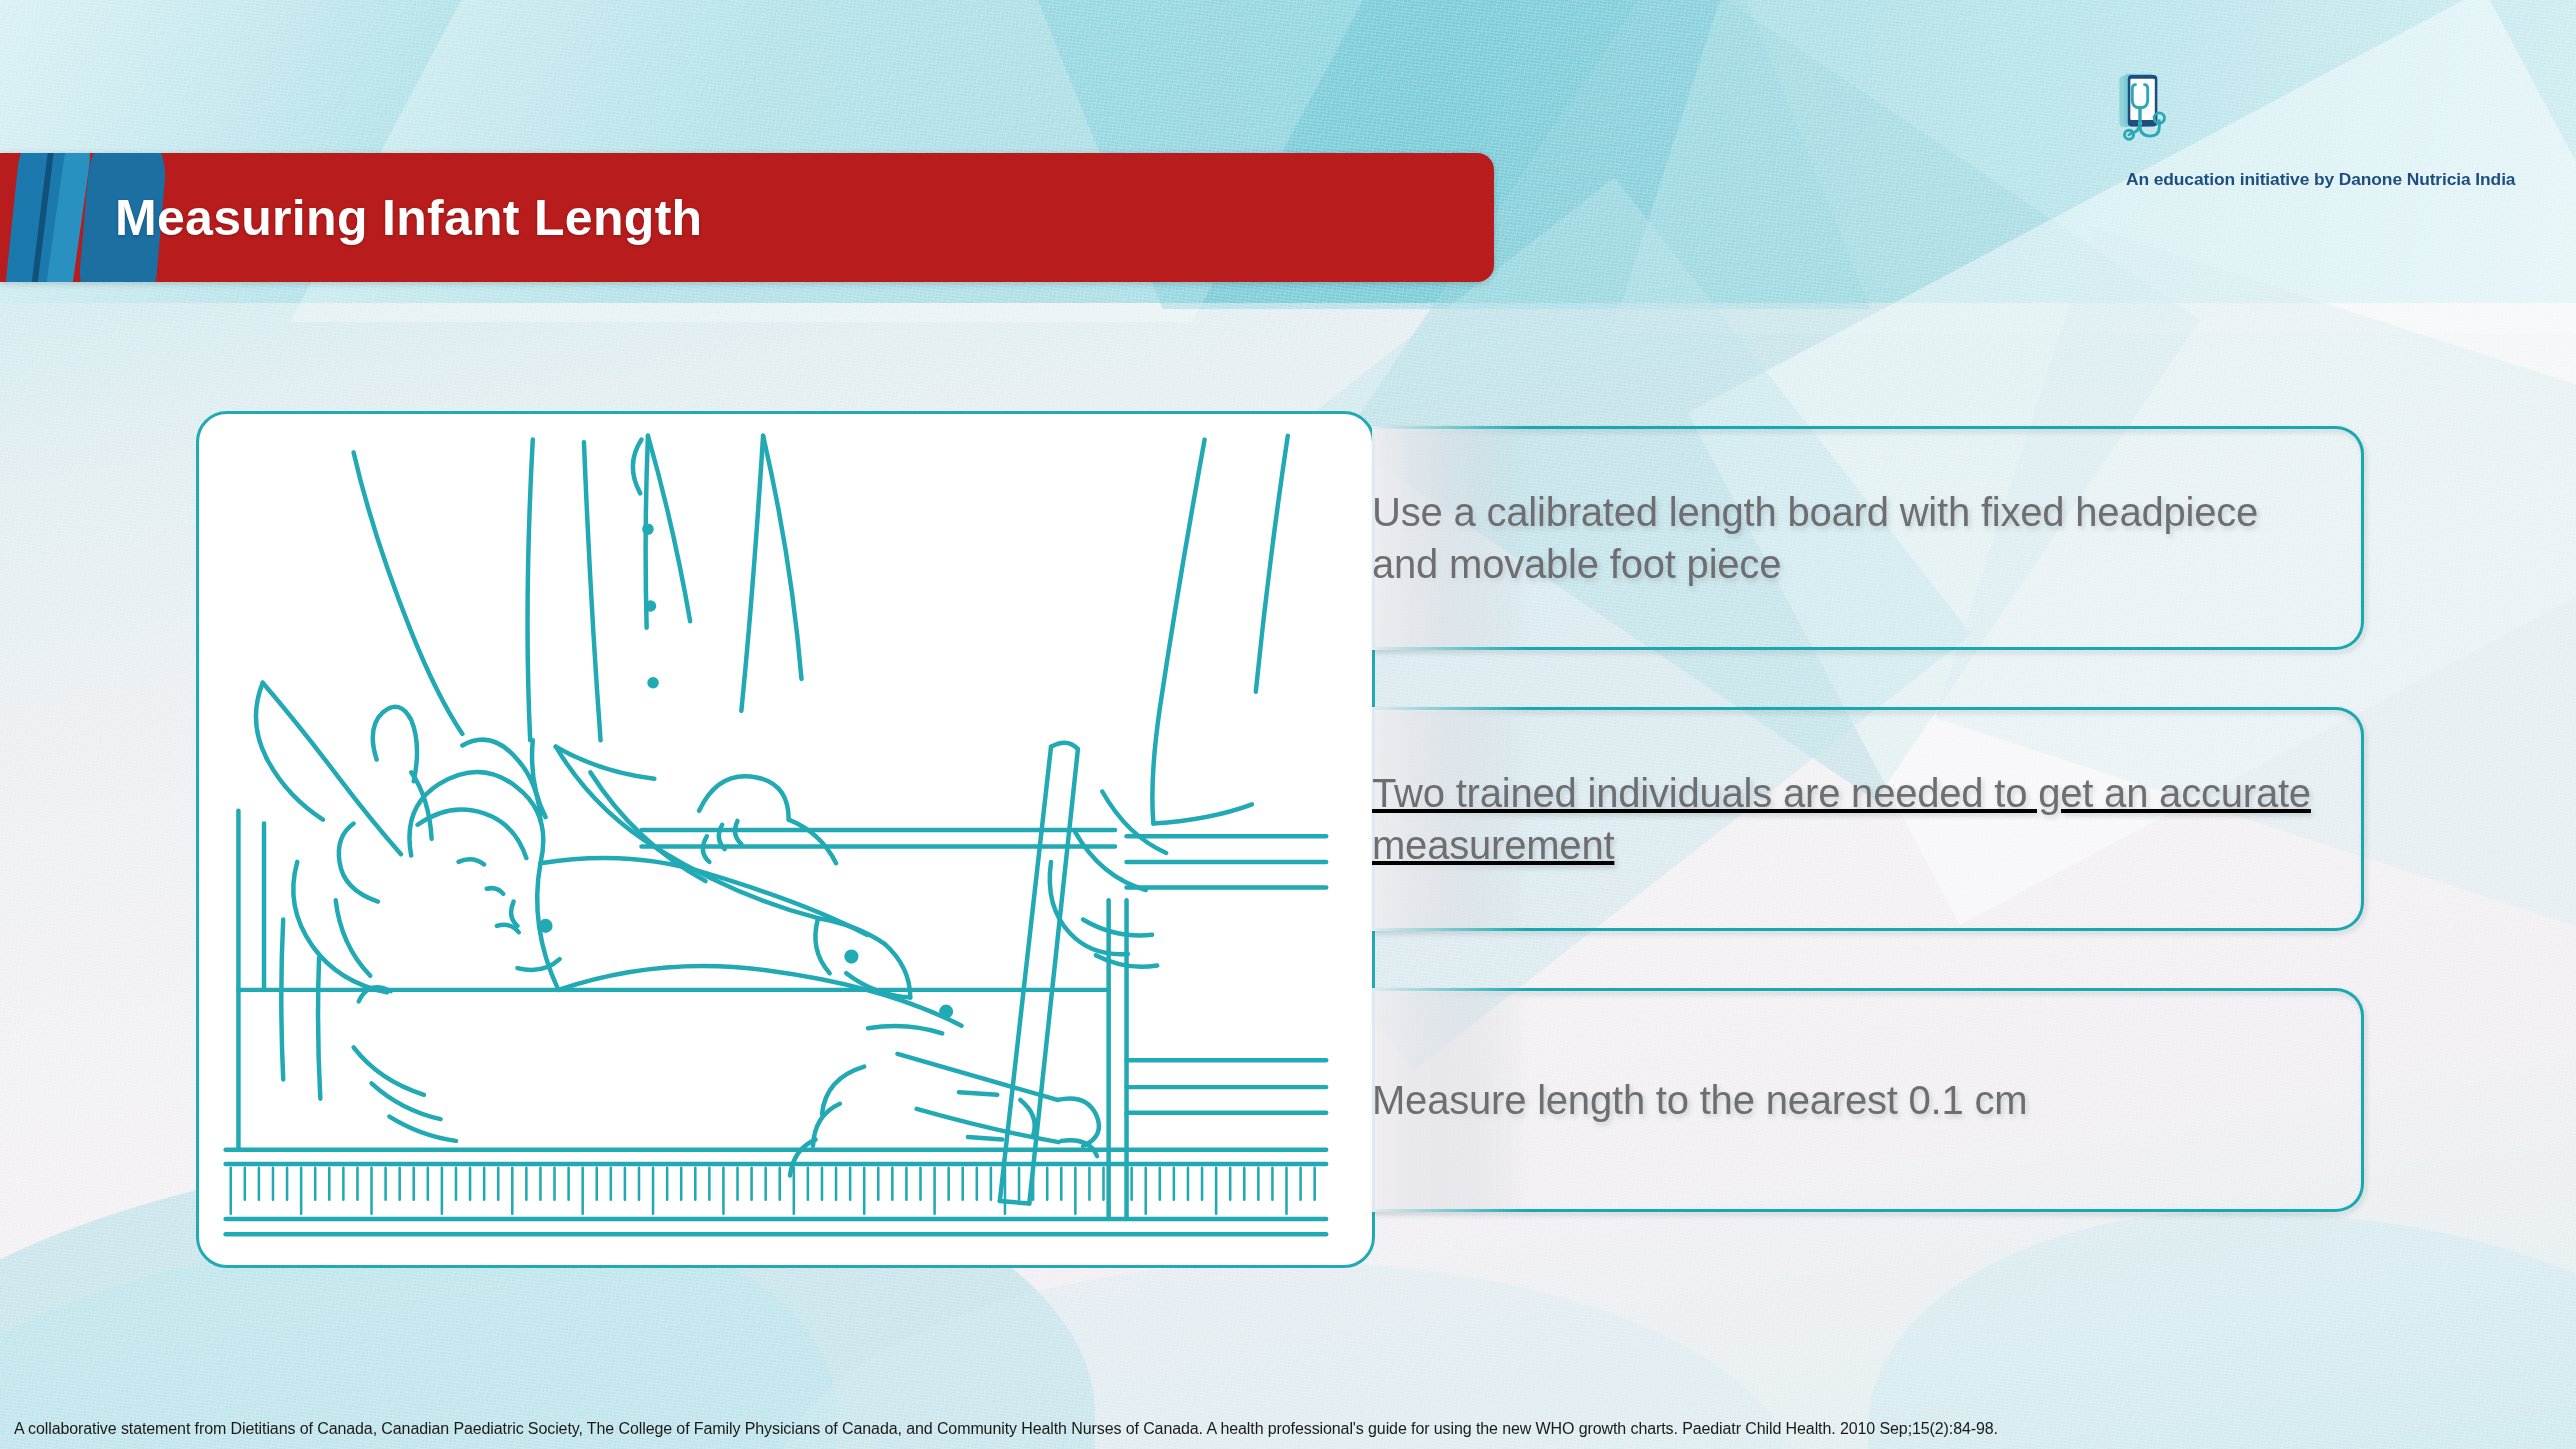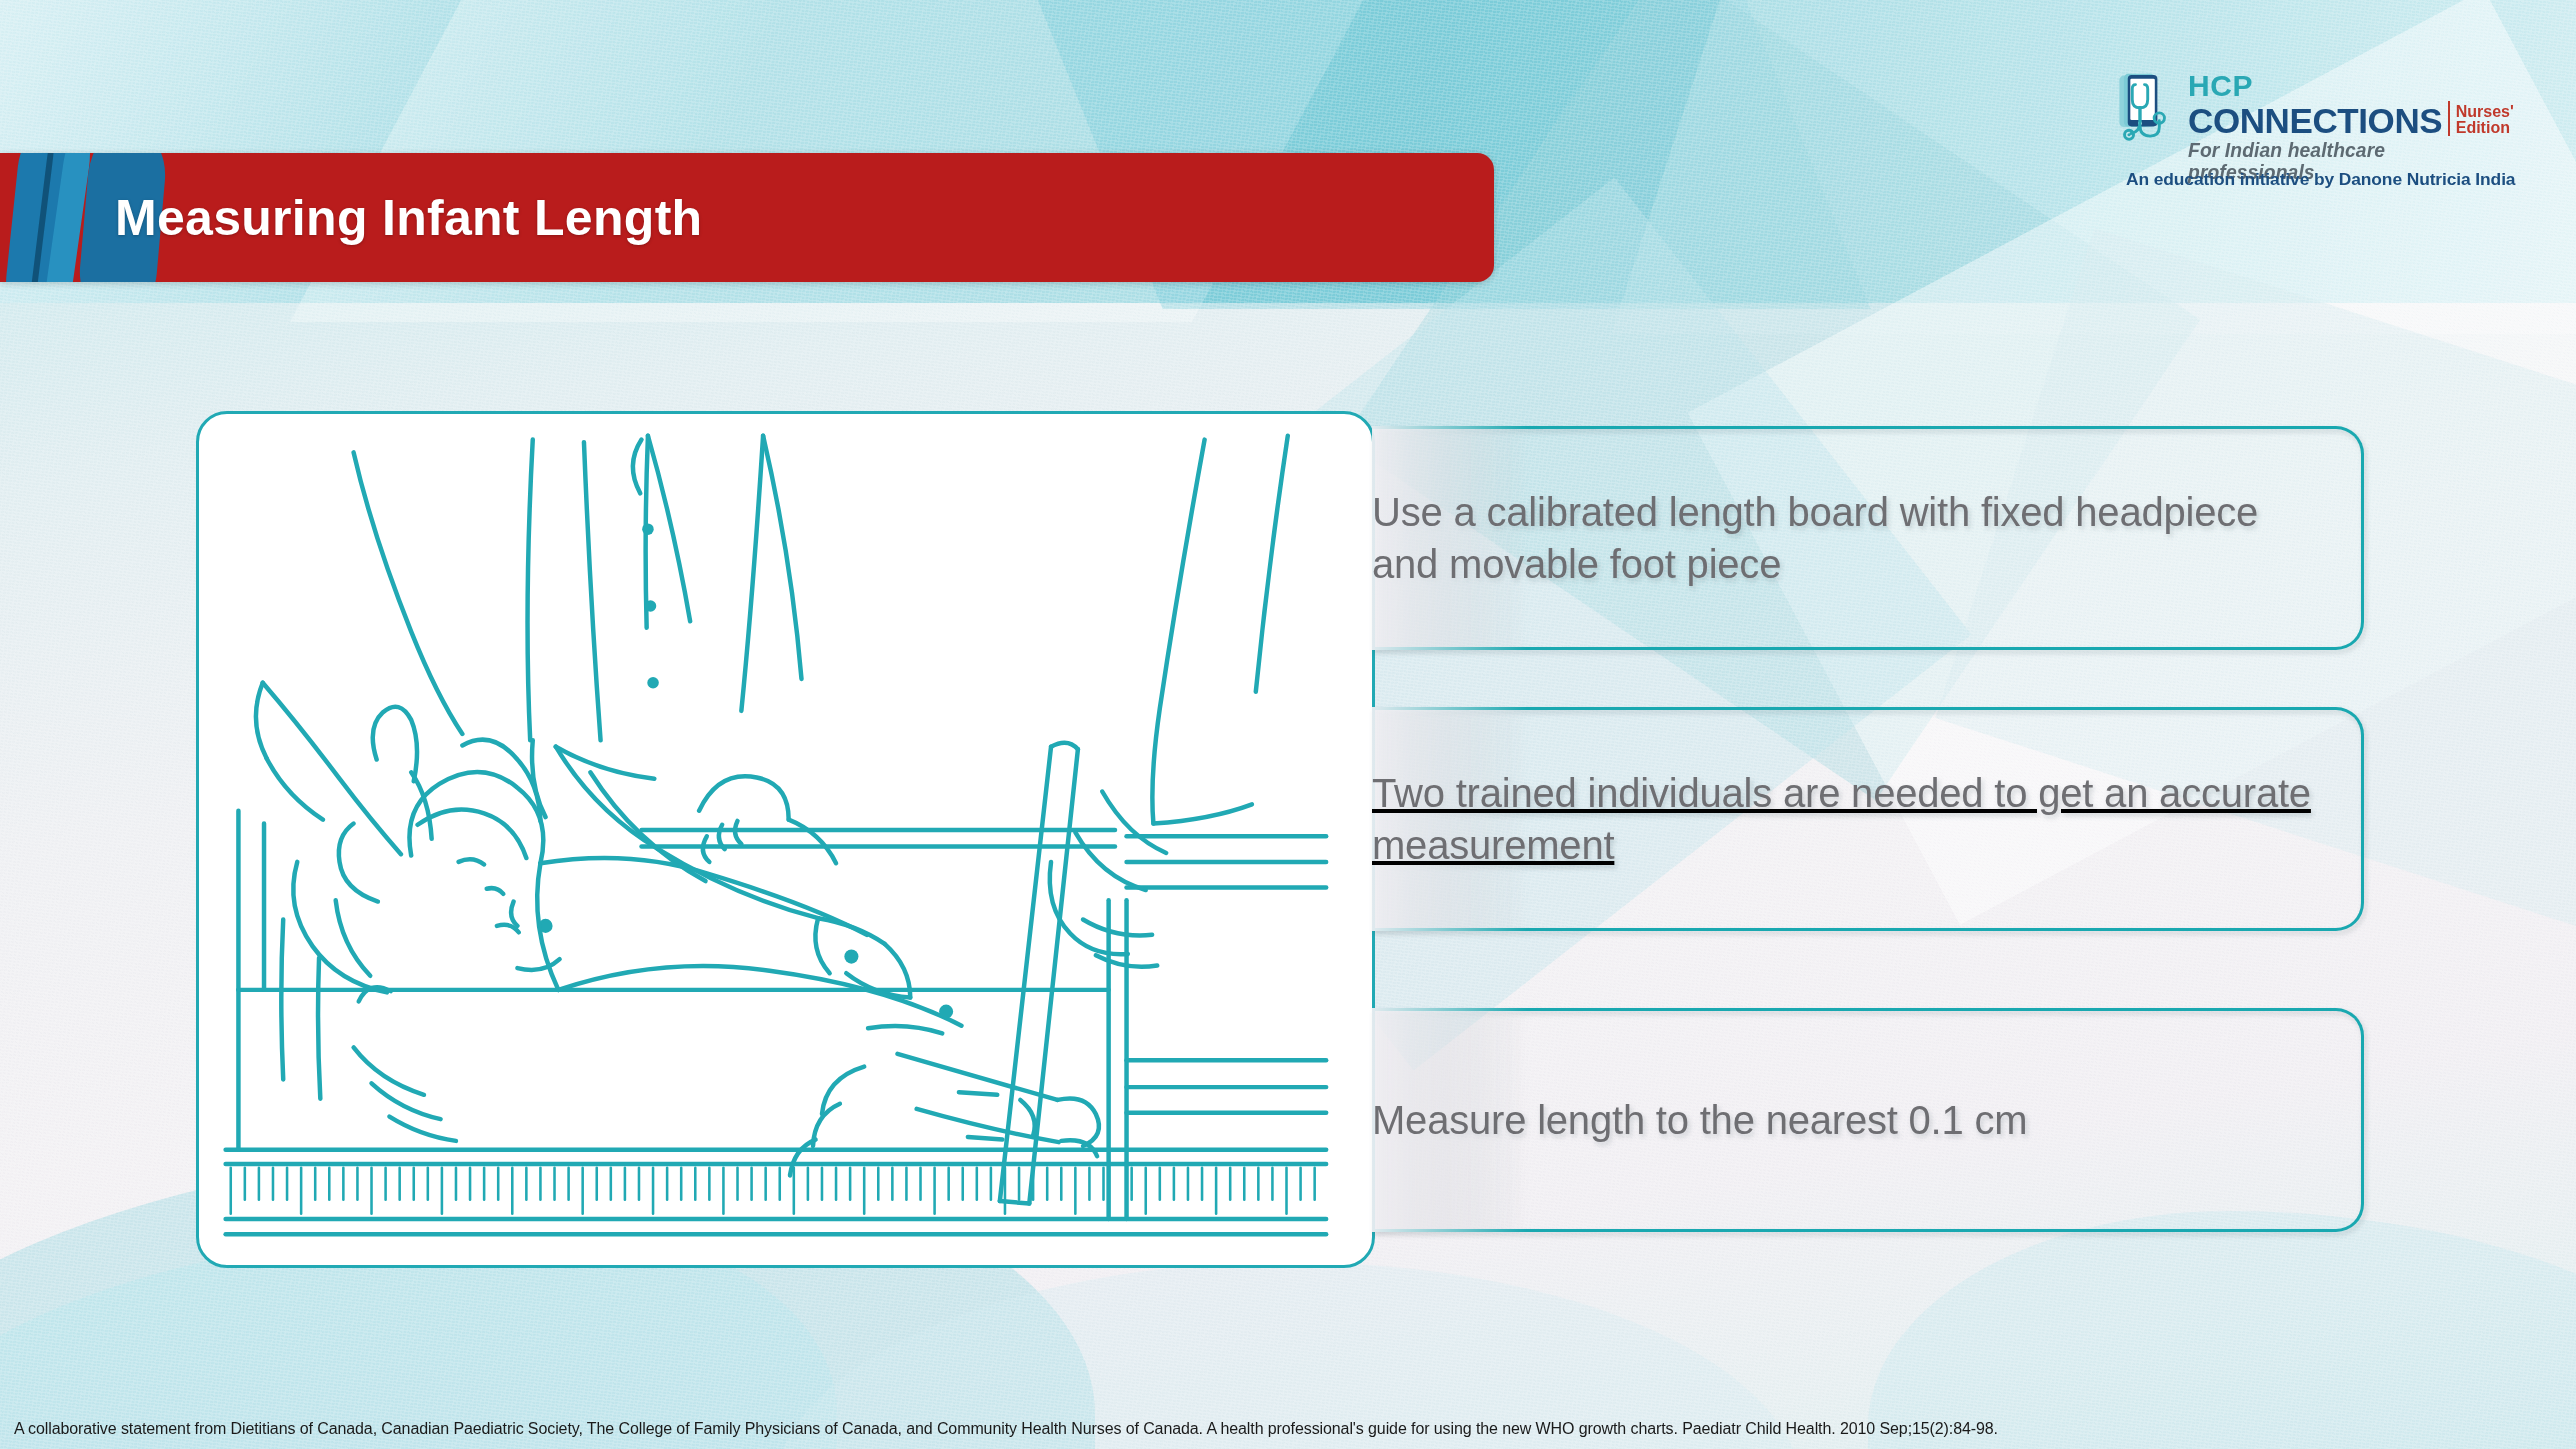--- a/index.html
+++ b/index.html
@@ -201,21 +201,21 @@
     
     content: "";
     position: absolute;
     left: 0; top: -3.2px; bottom: -3.2px;
     width: 155px;
     background: linear-gradient(90deg, rgba(242,240,244,.92), rgba(242,240,244,0));
     pointer-events: none;
   }
   .b1 { top: 426px;  height: 224px; }
   .b2 { top: 707px; height: 224px; text-decoration: underline; }
-  .b3 { top: 988px; height: 224px; margin-top: 20px; }
+  .b3 { top: 988px; height: 224px; }
   .bullet-text {
     position: relative;
     padding-right: 32px;
     color: #6e6e72;
     font-size: 40px;
     line-height: 1.30;
     letter-spacing: -0.2px;
   }
 
   
@@ -266,32 +266,20 @@
       <rect x="15" y="3" width="46" height="80" rx="6" fill="#1c4e80"></rect>
       <rect x="19" y="9" width="38" height="64" rx="2" fill="#ffffff"></rect>
       <circle cx="34" cy="78" r="3" fill="#ffffff"></circle>
       <path d="M27 18 q-5 0 -5 7 v16 q0 13 12 13 q12 0 12 -13 v-16 q0 -7 -5 -7" fill="none" stroke="#2aa8b4" stroke-width="4.5" stroke-linecap="round"></path>
       <path d="M34 54 v22 q0 15 -14 18" fill="none" stroke="#2aa8b4" stroke-width="4.5" stroke-linecap="round"></path>
       <circle cx="17" cy="96" r="7" fill="none" stroke="#2aa8b4" stroke-width="4.5"></circle>
       <circle cx="17" cy="96" r="2.4" fill="#2aa8b4"></circle>
       <path d="M34 54 v28 q0 16 16 16 q14 0 14 -14 v-10" fill="none" stroke="#2aa8b4" stroke-width="4.5" stroke-linecap="round"></path>
       <circle cx="64" cy="70" r="8" fill="none" stroke="#2aa8b4" stroke-width="4.5"></circle>
     </svg>
-    <div class="logo-text">
-      <div class="logo-hcp">HCP</div>
-      <div class="logo-conn-row">
-        <div class="logo-conn">CONNECTIONS</div>
-        <div class="logo-divider"></div>
-        <div class="logo-nurses">
-          <div>Nurses'</div>
-          <div>Edition</div>
-        </div>
-      </div>
-      <div class="logo-tag">For Indian healthcare professionals</div>
-    </div>
     <div class="logo-init">An education initiative by Danone Nutricia India</div>
   </div>
 
   <div class="illus-card">
     <svg viewBox="0 0 1830 1330">
       <g fill="none" stroke="#21a9b4" stroke-width="7" stroke-linecap="round" stroke-linejoin="round">
 
         <line x1="40" y1="1150" x2="1760" y2="1150"></line>
         <line x1="40" y1="1172" x2="1760" y2="1172"></line>
         <line x1="40" y1="1258" x2="1760" y2="1258"></line>

